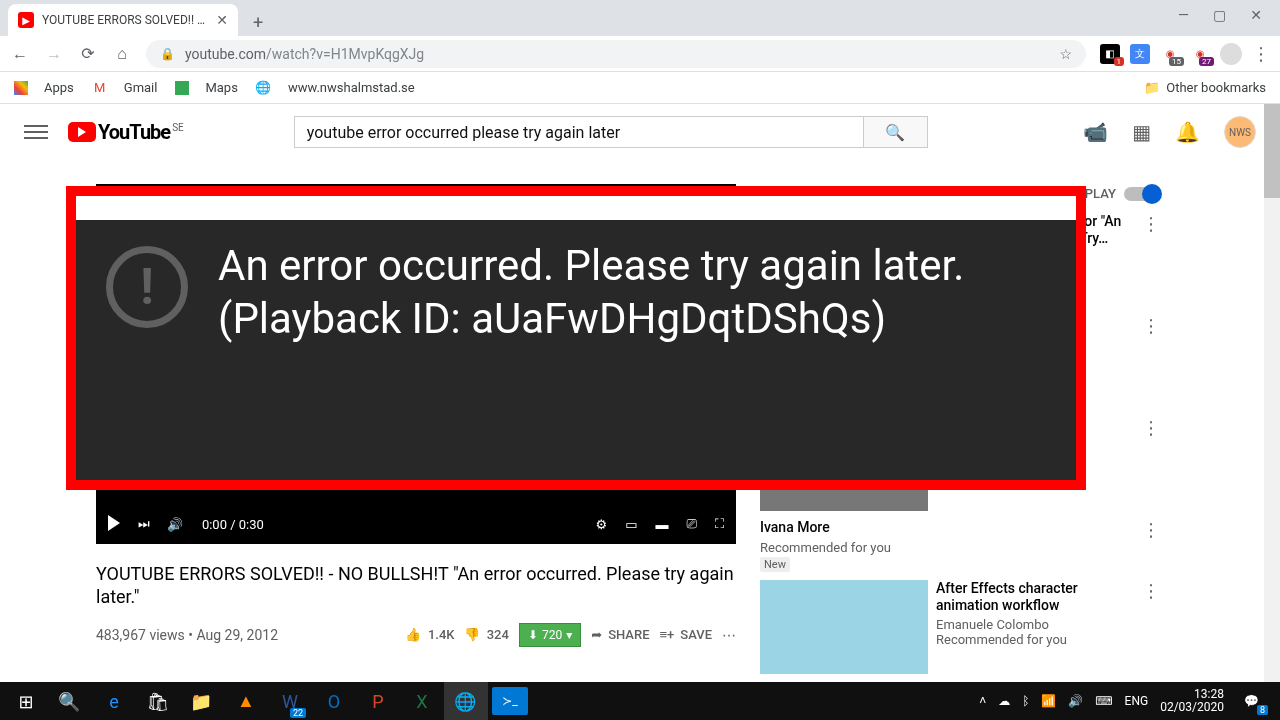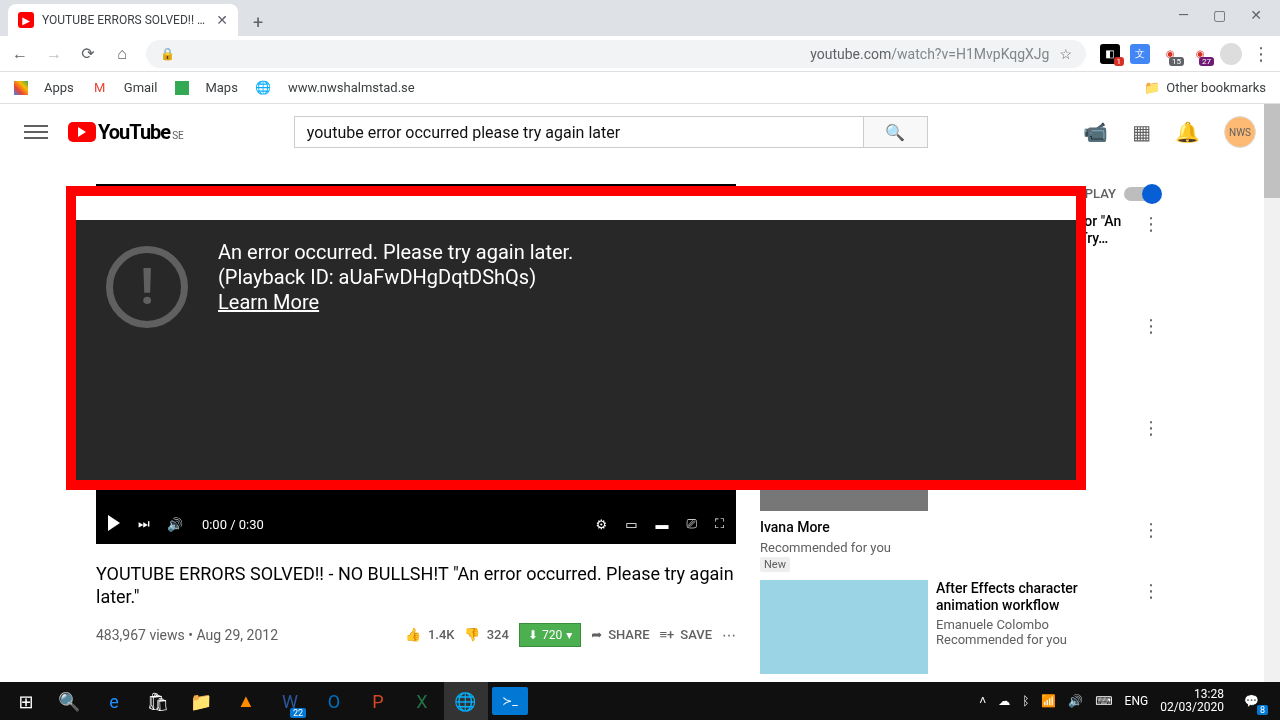--- a/index.html
+++ b/index.html
@@ -16,21 +16,21 @@
 .tab-title { flex: 1; white-space: nowrap; overflow: hidden; text-overflow: ellipsis; }
 .tab-close { color: #5f6368; font-size: 14px; }
 .new-tab { width: 28px; height: 28px; display:flex; align-items:center; justify-content:center; color:#5f6368; font-size:18px; margin-left:6px; }
 
 
 .address-bar { height: 36px; background: #fff; border-bottom: 1px solid #e0e0e0; display: flex; align-items: center; padding: 0 10px; gap: 14px; }
 .nav-icon { color: #5f6368; font-size: 16px; width: 20px; text-align: center; }
 .nav-icon.disabled { color: #bdc1c6; }
 .url-box { flex: 1; height: 28px; background: #f1f3f4; border-radius: 14px; display: flex; align-items: center; padding: 0 14px; gap: 10px; font-size: 14px; color: #5f6368; }
 .lock-icon { font-size: 12px; }
-.url-text { flex: 1; text-align: right; }
+.url-text { flex: 1; }
 .star-icon { color: #5f6368; }
 .ext-icons { display: flex; gap: 10px; align-items: center; }
 .ext-icon { width: 20px; height: 20px; border-radius: 3px; display:flex; align-items:center; justify-content:center; font-size:10px; position: relative; }
 .ext-badge { position:absolute; bottom:-2px; right:-4px; background:#d93025; color:#fff; font-size:8px; padding:0 3px; border-radius:3px; }
 .avatar-icon { width:22px; height:22px; border-radius:50%; background:#ddd; }
 .menu-dots { color:#5f6368; font-size:18px; }
 
 
 .bookmarks-bar { height: 32px; background: #fff; border-bottom: 1px solid #e0e0e0; display: flex; align-items: center; padding: 0 14px; gap: 18px; font-size: 13px; color: #3c4043; }
 .bookmark { display: flex; align-items: center; gap: 16px; }
@@ -38,41 +38,41 @@
 .other-bookmarks { margin-left: auto; display: flex; align-items: center; gap: 6px; color:#3c4043; }
 
 
 .yt-header { height: 56px; background: #fff; display: flex; align-items: center; padding: 0 24px; gap: 20px; }
 .hamburger { width: 24px; height: 24px; display:flex; flex-direction:column; justify-content:center; gap:4px; }
 .hamburger div { height: 2px; background:#606060; }
 .yt-logo { display: flex; align-items: center; gap: 2px; }
 .yt-logo-play { width: 28px; height: 20px; background:#ff0000; border-radius:5px; display:flex; align-items:center; justify-content:center; }
 .yt-logo-play::after { content:''; border-left:8px solid #fff; border-top:5px solid transparent; border-bottom:5px solid transparent; }
 .yt-logo-text { font-weight: bold; font-size: 20px; letter-spacing:-1px;}
-.yt-logo-sup { font-size: 10px; color:#606060; align-self:flex-start; margin-top:10px; }
+.yt-logo-sup { font-size: 10px; color:#606060; align-self:flex-start; margin-top:2px; }
 .yt-search { display:flex; margin-left:90px; }
 .yt-search-input { width: 570px; height: 32px; border: 1px solid #ccc; padding: 0 12px; font-size: 16px; color: #111; }
 .yt-search-btn { width: 64px; height: 32px; border: 1px solid #ccc; border-left: none; background: #f8f8f8; display:flex; align-items:center; justify-content:center; color:#606060; }
 .yt-header-right { margin-left: auto; display: flex; align-items: center; gap: 24px; color:#606060; font-size:20px; }
 .yt-avatar { width:32px; height:32px; border-radius:50%; background:#fdba74; border:1px solid #ddd; display:flex; align-items:center; justify-content:center; font-size:10px; }
 
 
 .content { display: flex; padding: 24px 24px 0 96px; gap: 24px; height: calc(100% - 160px - 38px); overflow: hidden; }
 .main-col { width: 640px; }
 .player-wrap { position: relative; }
 .player { width: 640px; height: 360px; background: #000; position: relative; }
 .player-controls { position:absolute; bottom:0; left:0; right:0; height:40px; display:flex; align-items:center; padding:0 12px; gap:18px; color:#fff; font-size:13px; }
 .play-icon::after { content:''; display:inline-block; border-left:12px solid #fff; border-top:8px solid transparent; border-bottom:8px solid transparent; }
 .pc-right { margin-left:auto; display:flex; gap:18px; align-items:center; }
 
 
 .error-overlay { position: absolute; top: 186px; left: 66px; width: 1020px; height: 304px; border: 10px solid #ff0000; background: #fff; z-index: 50; }
 .error-inner { margin-top: 24px; height: calc(100% - 24px); background: #282828; color: #fff; display:flex; align-items:flex-start; padding: 20px 30px; gap: 30px; }
 .error-icon-circle { width: 82px; height: 82px; border: 7px solid #606060; border-radius:50%; display:flex; align-items:center; justify-content:center; color:#606060; font-size:50px; font-weight:bold; flex-shrink:0; margin-top:6px; }
-.error-text { font-size: 20px; line-height: 1.25; }
+.error-text { font-size: 42px; line-height: 1.25; }
 .error-text a { color:#fff; text-decoration: underline; }
 
 
 .video-title { font-size: 18px; color:#030303; margin-top: 18px; line-height:1.3; }
 .video-meta { display:flex; align-items:center; margin-top: 14px; color:#606060; font-size: 14px; gap: 10px; }
 .meta-left { }
 .meta-actions { margin-left:auto; display:flex; align-items:center; gap: 10px; }
 .like-btn, .action-btn { display:flex; align-items:center; gap:6px; color:#606060; font-size:13px; font-weight:500; }
 .dl-btn { background:#4caf50; color:#fff; padding:4px 8px; display:flex; align-items:center; gap:4px; font-size:12px; border:1px solid #388e3c; }
 
@@ -283,21 +283,20 @@
 <div class="scrollbar">
     <div class="scroll-thumb"></div>
   </div>
 
 <div class="error-overlay">
   <div class="error-inner">
     <div class="error-icon-circle">!</div>
     <div class="error-text">
       <div>An error occurred. Please try again later.</div>
       <div>(Playback ID: aUaFwDHgDqtDShQs)</div>
-      <a href="#">Learn More</a>
     </div>
   </div>
 </div>
 
 <div class="taskbar">
   <div class="task-item">⊞</div>
   <div class="task-item">🔍</div>
   <div class="task-item" style="color:#1e90ff">e</div>
   <div class="task-item">🛍</div>
   <div class="task-item">📁</div>

